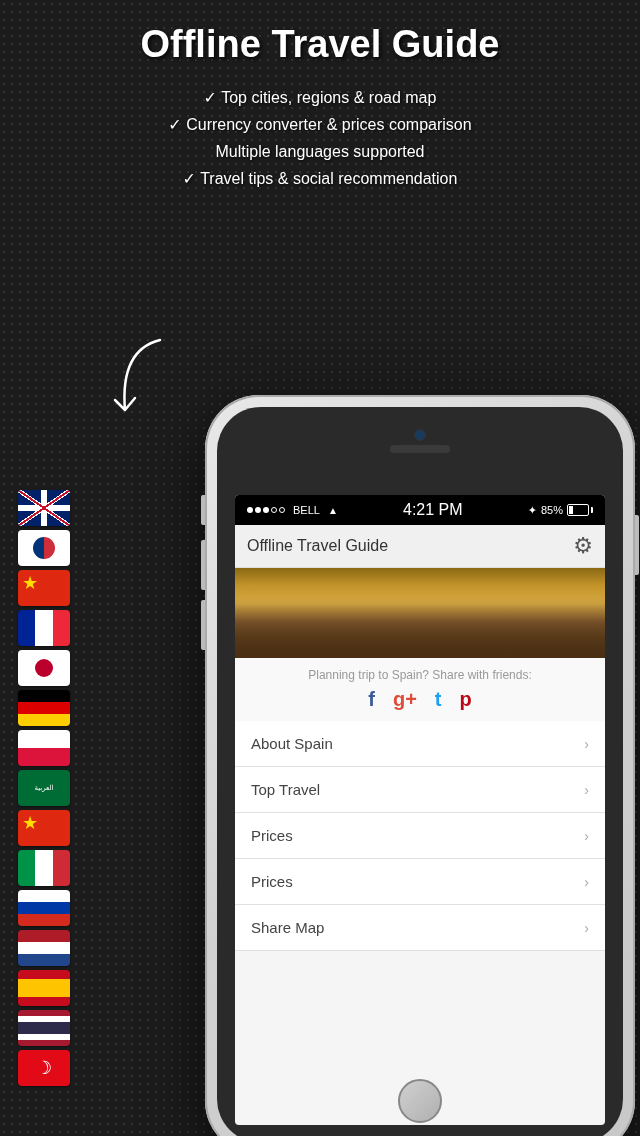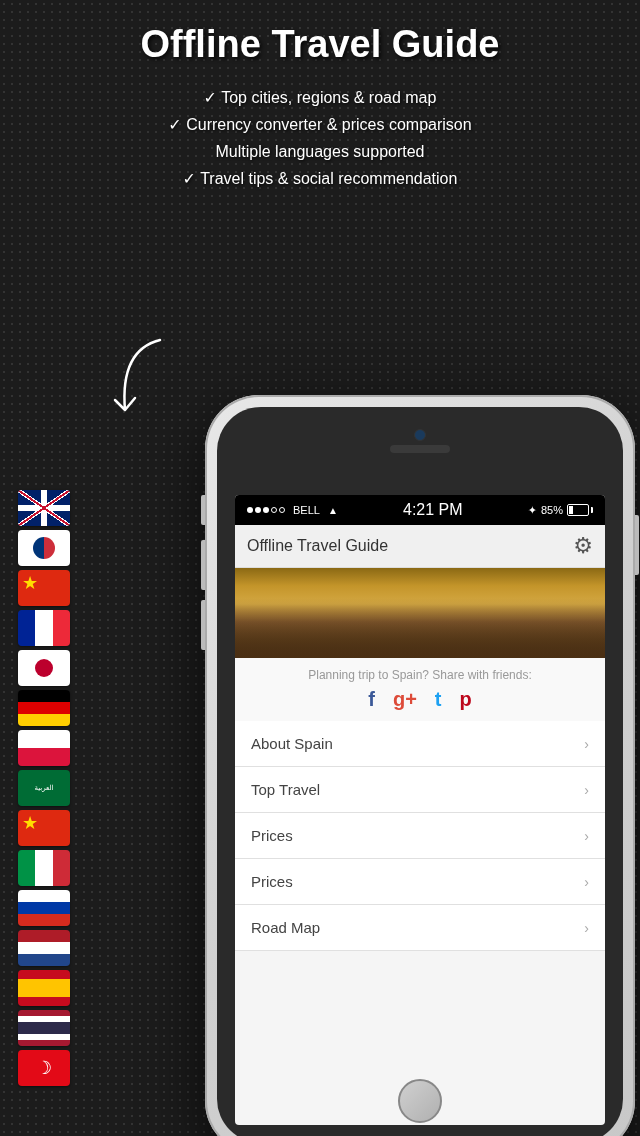--- a/index.html
+++ b/index.html
@@ -632,21 +632,21 @@
             </div>
             <div class="menu-item">
               <span class="menu-item-label">Prices</span>
               <span class="menu-chevron">›</span>
             </div>
             <div class="menu-item">
               <span class="menu-item-label">Prices</span>
               <span class="menu-chevron">›</span>
             </div>
             <div class="menu-item">
-              <span class="menu-item-label">Road Map</span>
+              <span class="menu-item-label">Share Map</span>
               <span class="menu-chevron">›</span>
             </div>
           </div>
         </div>
 
         <div class="phone-home-btn"></div>
       </div>
     </div>
   </div>
 

